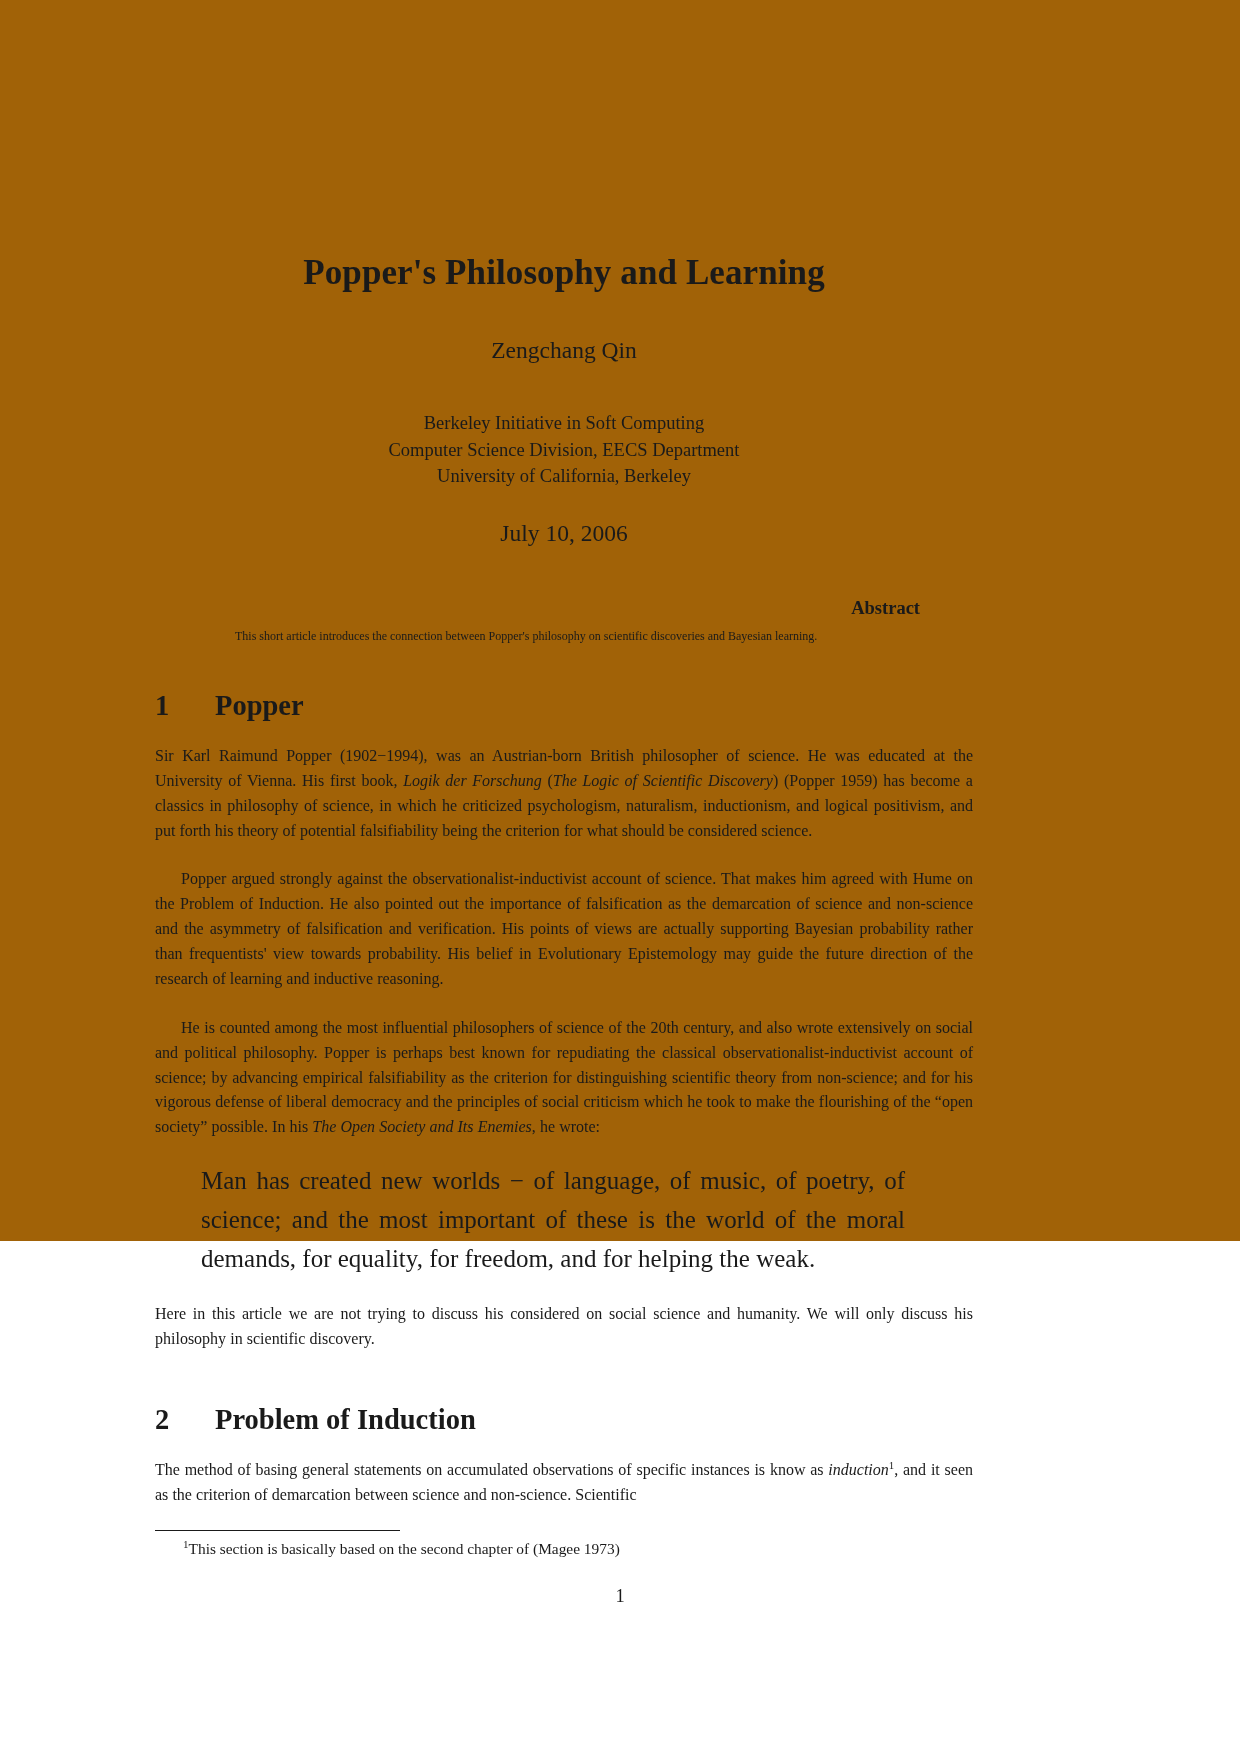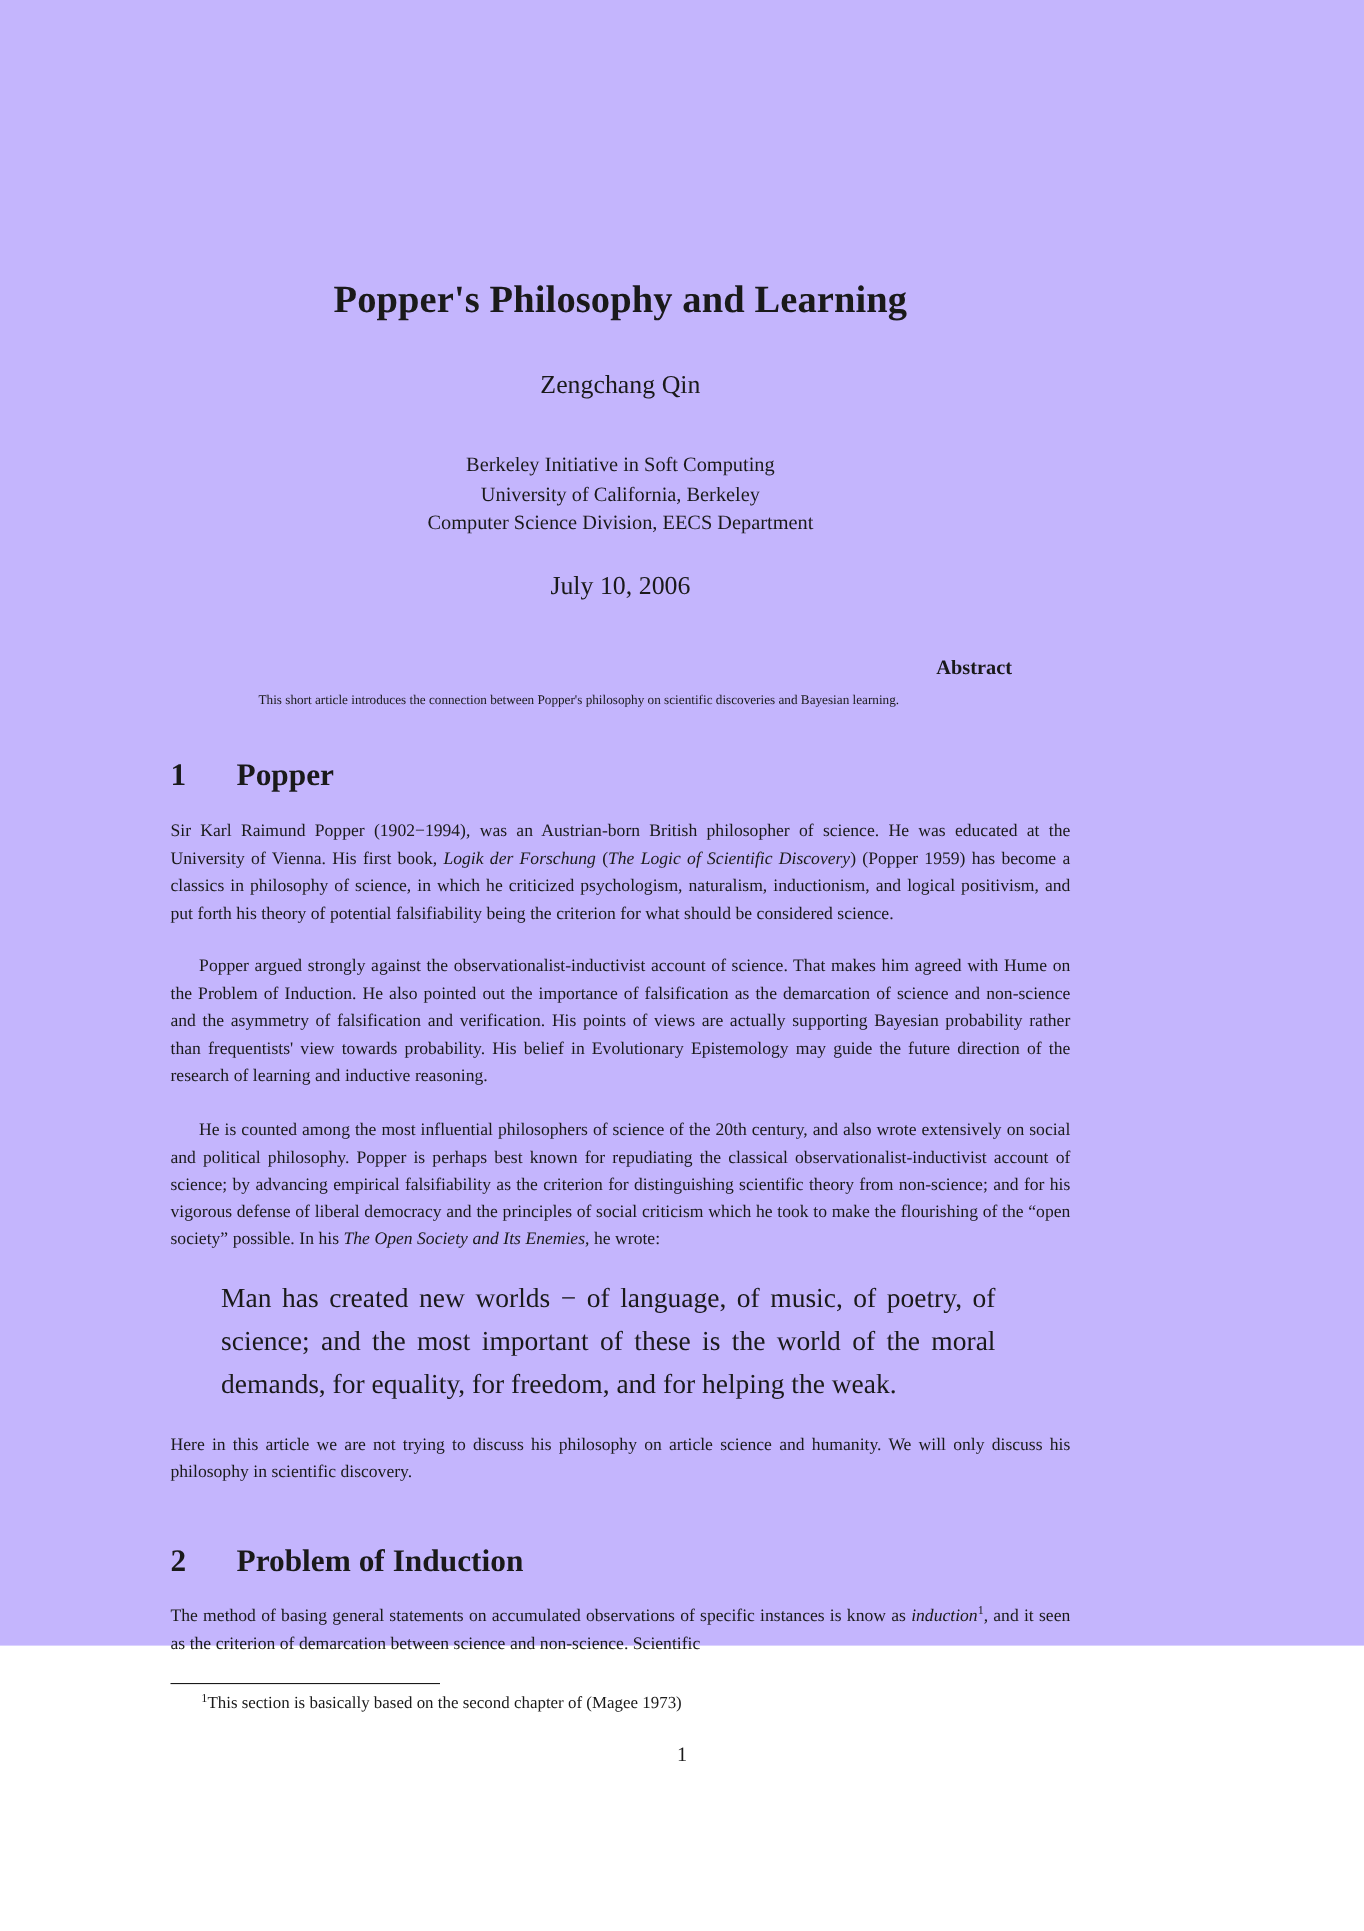--- a/index.html
+++ b/index.html
@@ -13,22 +13,22 @@
     font-family: "Liberation Serif", "DejaVu Serif", serif;
     color: #1a1a1a;
     position: relative;
     overflow: hidden;
   }
 
   .page {
     position: absolute;
     left: 0; top: 0;
     width: 1240px;
-    height: 1496px;
-    background: #c4b5fd;
+    height: 1241px;
+    background: #a16207;
   }
 
   .content {
     position: absolute;
     left: 155px;
     top: 0;
     width: 818px;
   }
 
   
@@ -168,22 +168,22 @@
 
 <div class="page">
 
   <div class="content">
 
     <div class="title-block">
       <h1 class="doc-title">Popper's Philosophy and Learning</h1>
       <p class="author">Zengchang Qin</p>
       <div class="affil">
         <div>Berkeley Initiative in Soft Computing</div>
+        <div>Computer Science Division, EECS Department</div>
         <div>University of California, Berkeley</div>
-        <div>Computer Science Division, EECS Department</div>
       </div>
       <p class="date">July 10, 2006</p>
     </div>
 
     <div class="abstract-wrap">
       <div class="abstract-head">Abstract</div>
       <p class="abstract-body">This short article introduces the connection between Popper's philosophy on scientific discoveries and Bayesian learning.</p>
     </div>
 
     <div class="sec1-wrap">
@@ -201,21 +201,21 @@
       </p>
 
       <p class="body cont">
         <span>He is counted among the most influential philosophers of science of the 20th century, and also wrote extensively on social and political philosophy. Popper is perhaps best known for repudiating the classical observationalist-inductivist account of science; by advancing empirical falsifiability as the criterion for distinguishing scientific theory from non-science; and for his vigorous defense of liberal democracy and the principles of social criticism which he took to make the flourishing of the “open society” possible. In his </span><span class="it">The Open Society and Its Enemies</span><span>, he wrote:</span>
       </p>
 
       <blockquote class="quote">
         <p>Man has created new worlds − of language, of music, of poetry, of science; and the most important of these is the world of the moral demands, for equality, for freedom, and for helping the weak.</p>
       </blockquote>
 
-      <p class="body noindent">Here in this article we are not trying to discuss his philosophy on article science and humanity. We will only discuss his philosophy in scientific discovery.</p>
+      <p class="body noindent">Here in this article we are not trying to discuss his considered on social science and humanity. We will only discuss his philosophy in scientific discovery.</p>
     </div>
 
     <div class="sec2-wrap">
       <h2 class="section">
         <span class="num">2</span>
         <span>Problem of Induction</span>
       </h2>
 
       <p class="body first">
         <span>The method of basing general statements on accumulated observations of specific instances is know as </span><span class="it">induction</span><sup class="fn">1</sup><span>, and it seen as the criterion of demarcation between science and non-science. Scientific</span>

